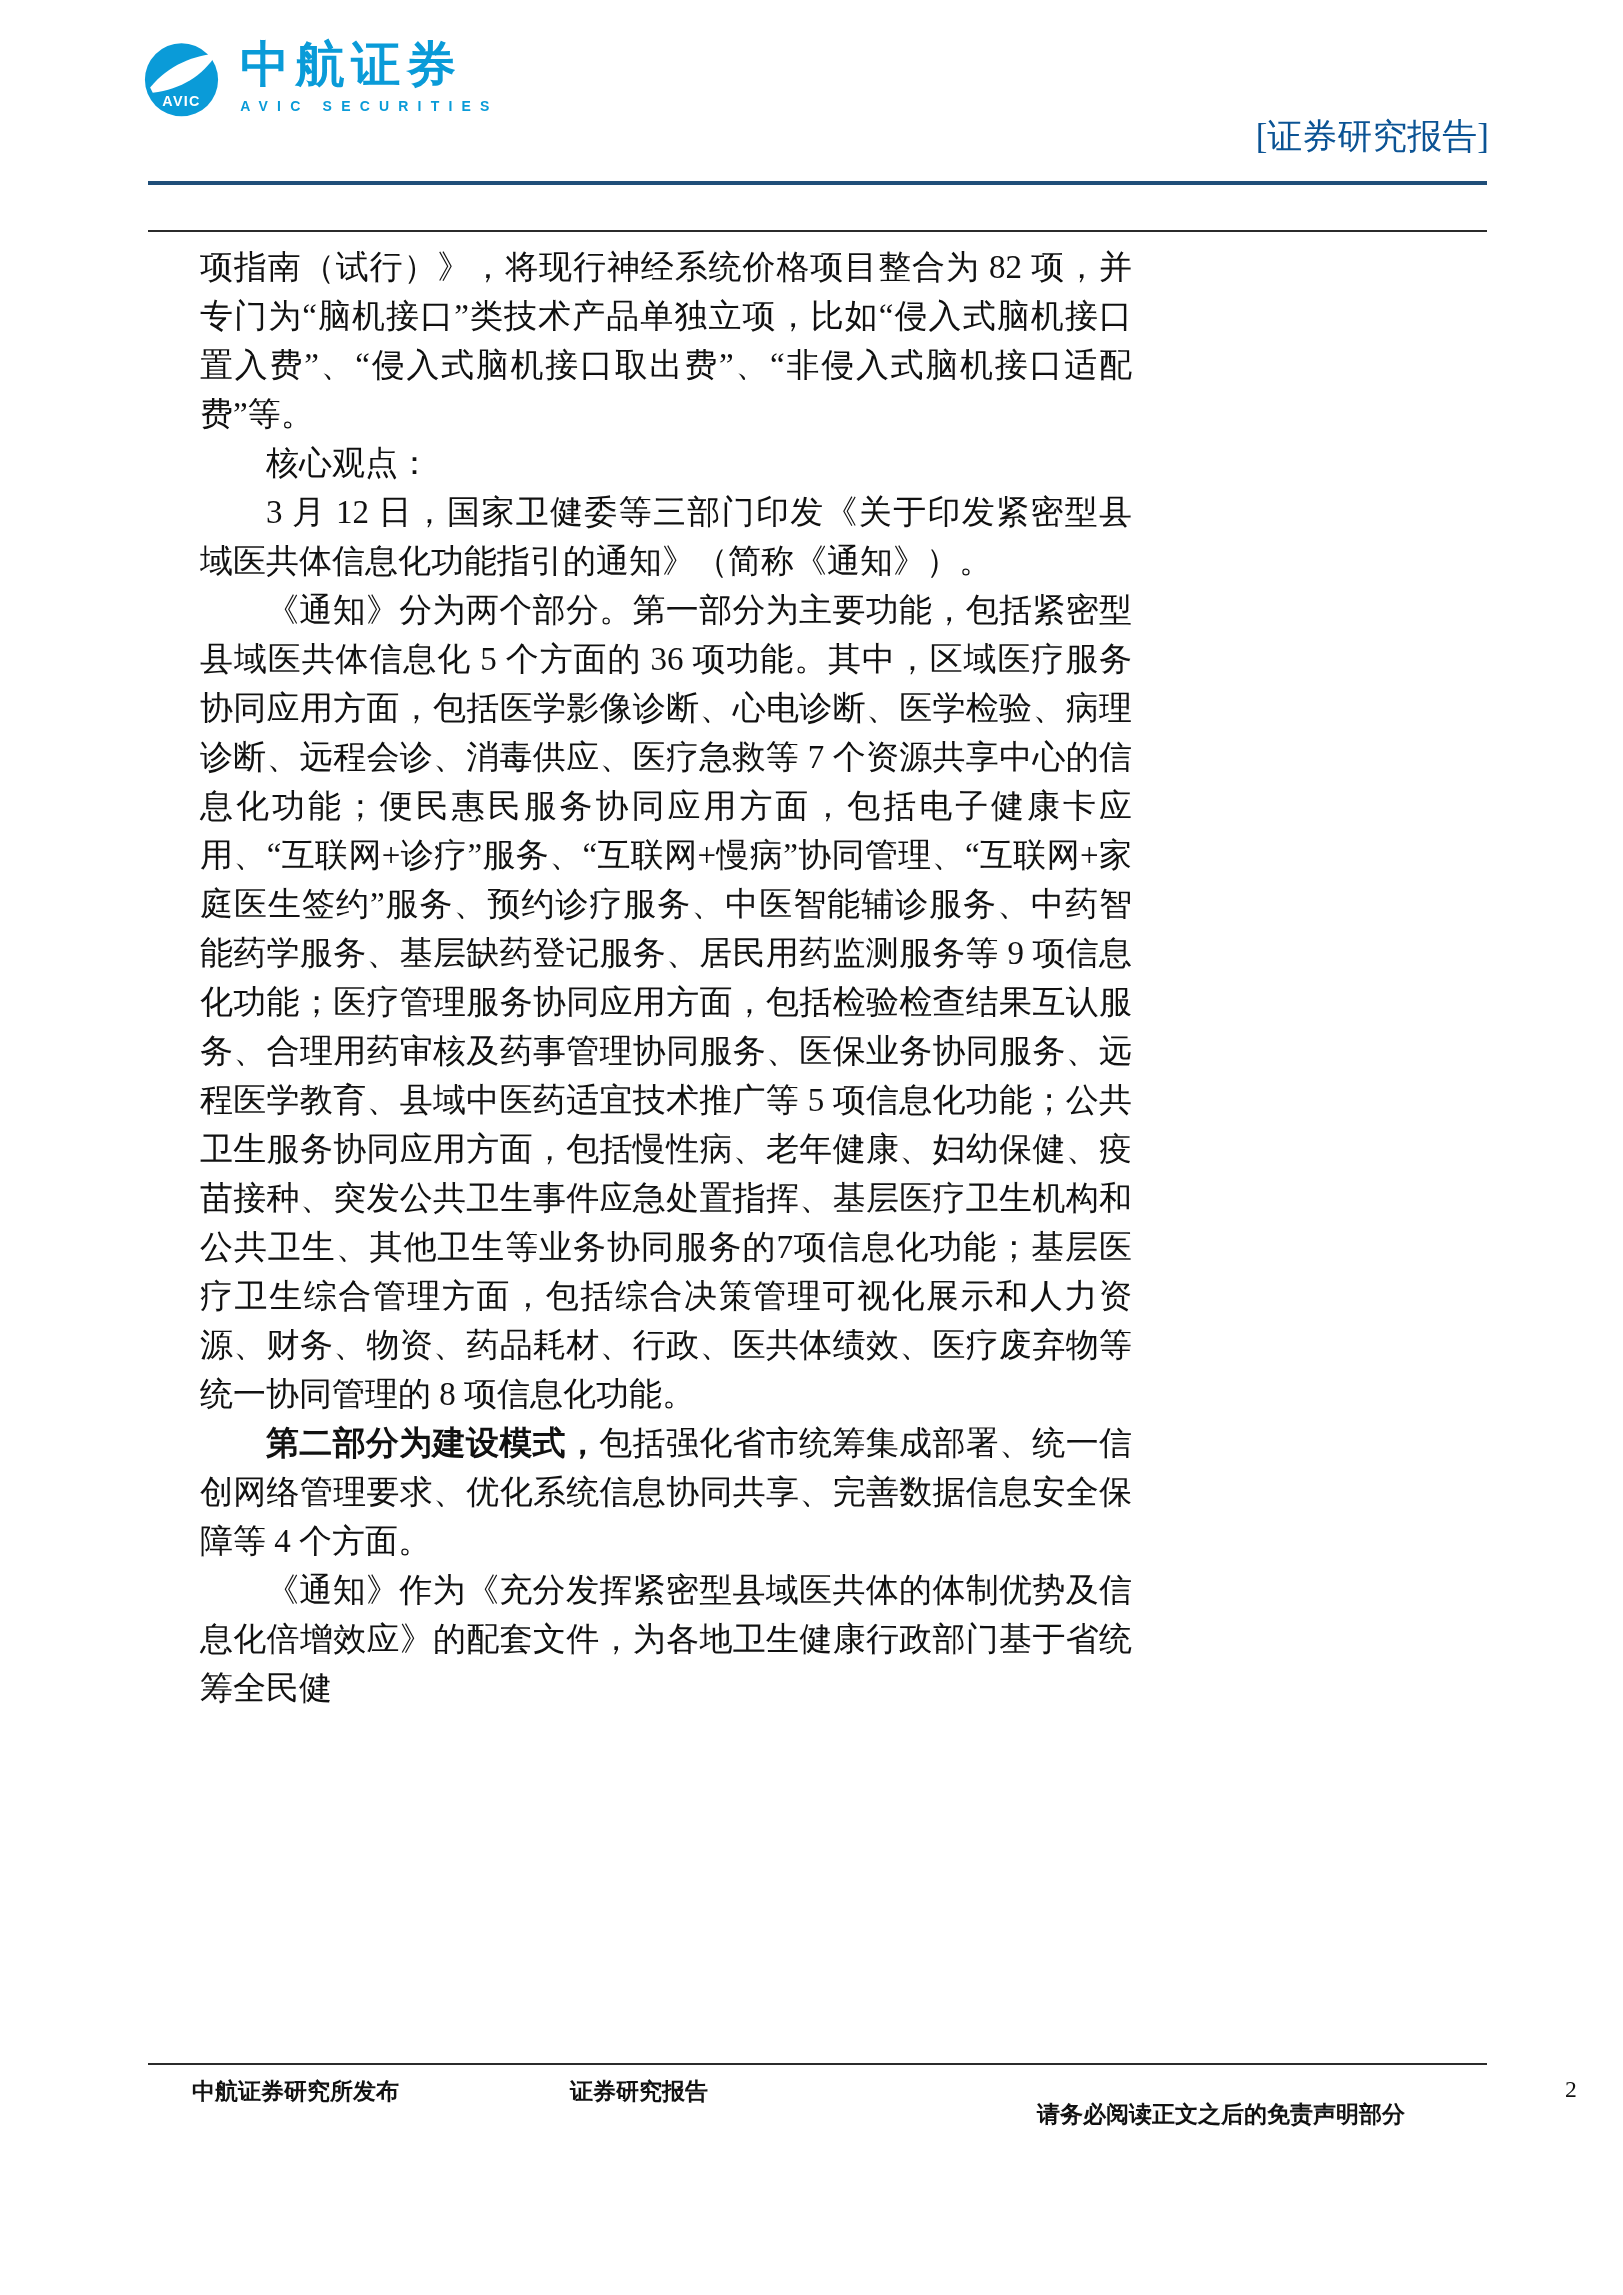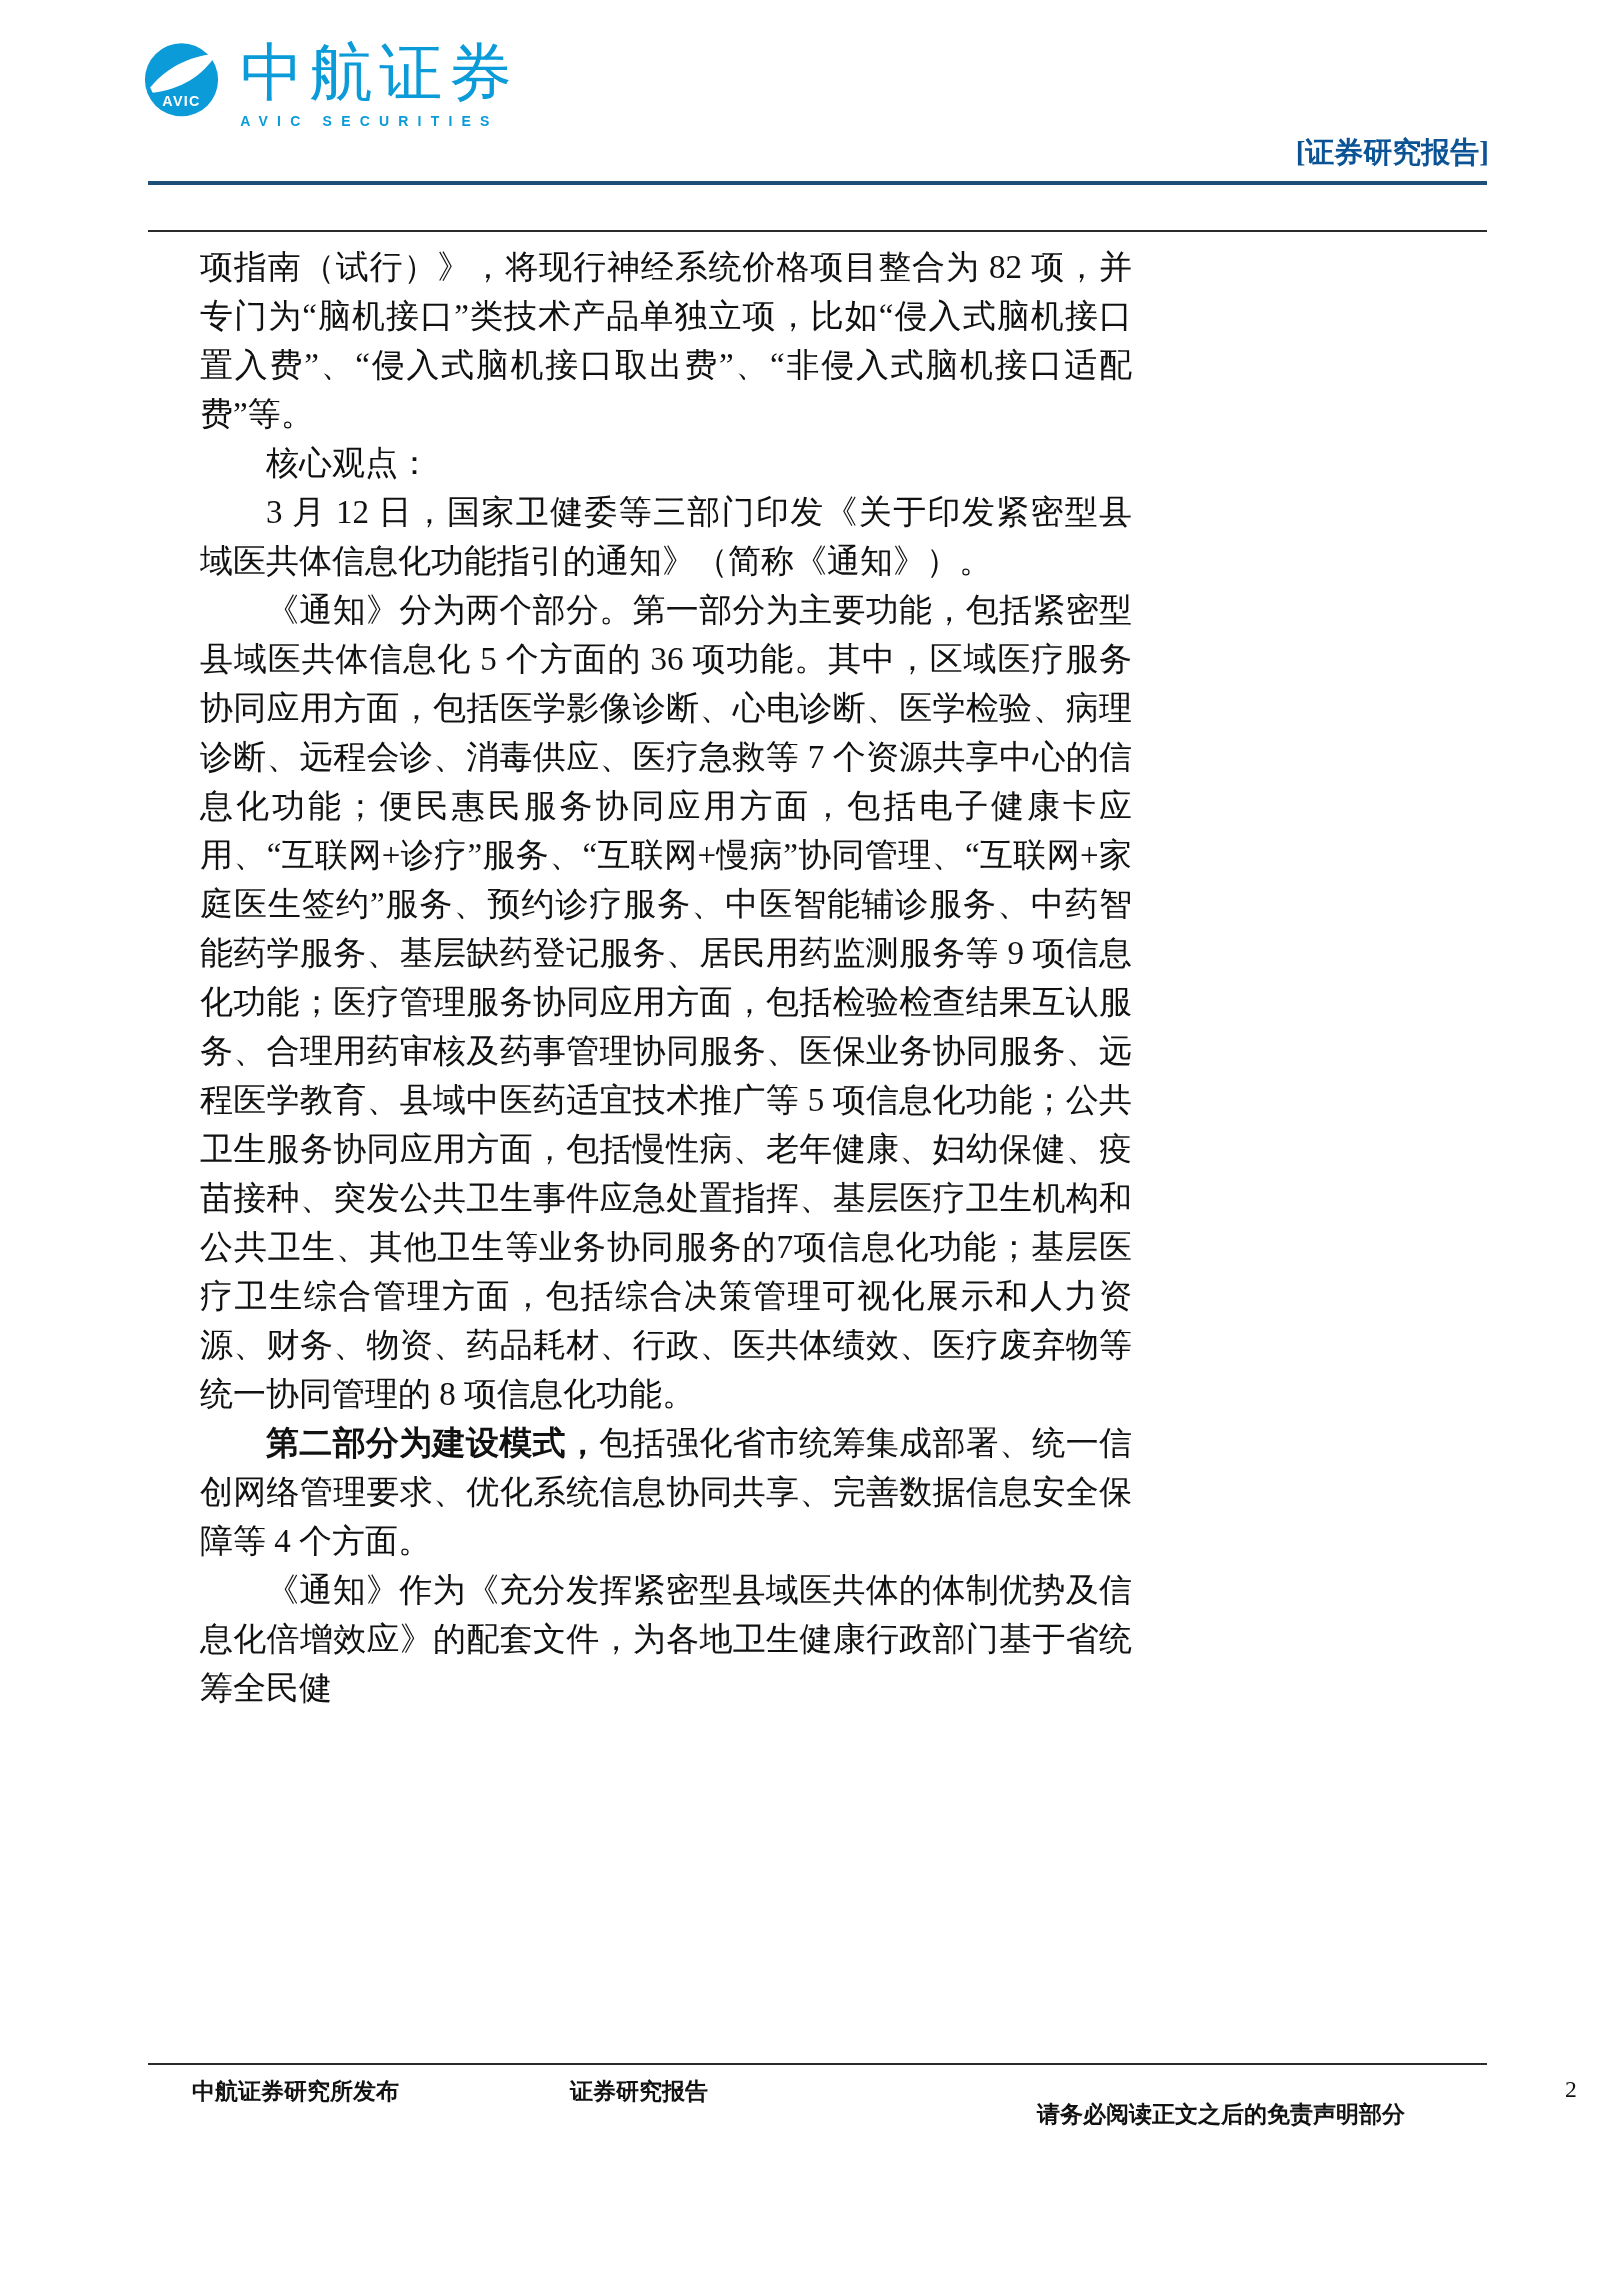--- a/index.html
+++ b/index.html
@@ -15,32 +15,32 @@
     background: #ffffff; overflow: hidden; padding-left: 44px;
   }
 
   
   .header { position: absolute; top: 39px; left: 141px; right: 134px; height: 131px; }
   .logo { position: absolute; top: 0; left: 0; display: flex; align-items: flex-start; }
   .logo-icon { display: block; }
   .logo-text { margin-left: 18.3px; }
   .logo-cn {
     font-family: "Liberation Sans", "DejaVu Sans", sans-serif;
-    font-weight: 400; font-size: 63px; line-height: 1.05;
+    font-weight: 700; font-size: 49px; line-height: 1.05;
     letter-spacing: 6.5px; color: var(--brand-blue, #0A9BD8);
   }
   .logo-en {
     font-family: "Liberation Sans", "DejaVu Sans", sans-serif;
     font-weight: 700; font-size: 14px; letter-spacing: 9.2px;
     color: var(--brand-blue, #0A9BD8); margin-top: 7.9px;
   }
   .report-tag {
-    position: absolute; top: 94px; right: 0;
+    position: absolute; top: 74px; right: 0;
     font-family: "Liberation Serif", "DejaVu Serif", serif;
-    font-weight: 700; font-size: 29px;
+    font-weight: 400; font-size: 35px;
     color: var(--tag-blue, #0B5394);
   }
 
   
   .rule { position: absolute; left: 148px; width: 1339px; }
   .rule-blue { top: 181px; height: 3.9px; background: var(--rule-blue, #1F4E79); }
   .rule-dark { top: 230px; height: 2px; background: var(--rule-dark, #2b2b2b); }
   .footer-rule { top: 2063px; height: 2px; background: var(--rule-dark, #2b2b2b); }
 
   

